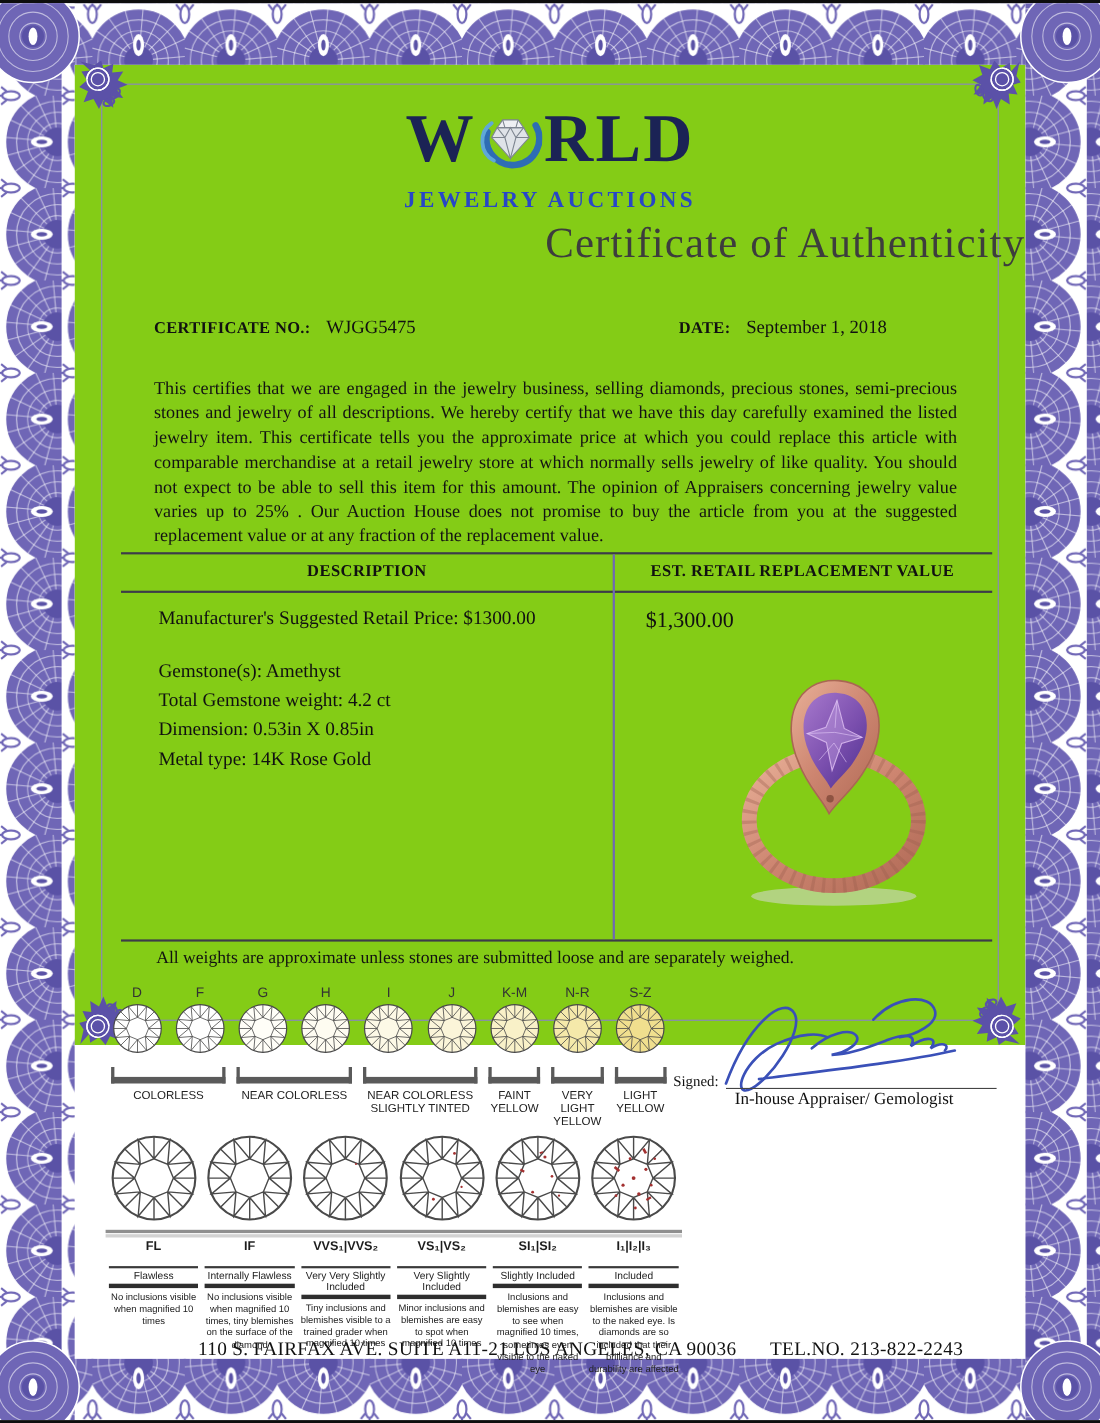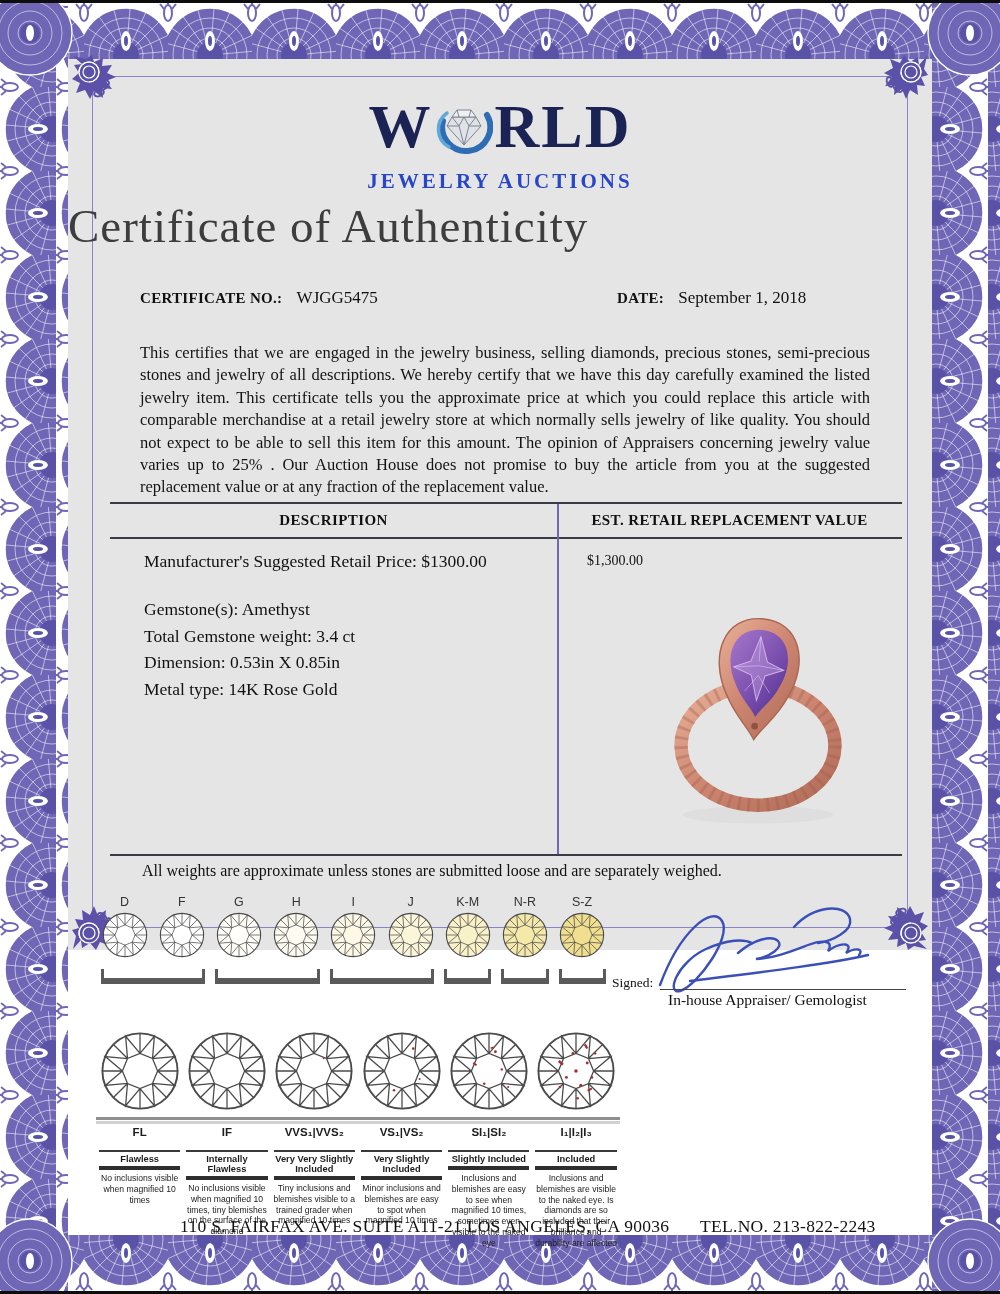--- a/index.html
+++ b/index.html
@@ -6,35 +6,35 @@
   body{width:1000px;height:1294px;position:relative;overflow:hidden;background:#ffffff;
        font-family:"Liberation Serif",serif;color:#111;}
   .hairline{position:absolute;left:0;width:1000px;height:3px;background:#0d0d0d;}
   .hl-top{top:0;} .hl-bot{bottom:0;}
   .lace{position:absolute;line-height:0;}
   .lace-top{left:0;top:3px;}
   .lace-bottom{left:0;bottom:3px;}
   .lace-left{left:0;top:3px;}
   .lace-right{right:0;top:3px;}
   .corner-medallion{position:absolute;line-height:0;}
-  .paper{position:absolute;left:68px;top:59px;width:864px;height:891px;background:#e5e5e5;}
+  .paper{position:absolute;left:68px;top:59px;width:864px;height:891px;background:#84cc16;}
   .inner-border{position:absolute;left:24px;top:17px;right:24px;bottom:22px;
                 border:1px solid #8a83c6;pointer-events:none;}
   .splat{position:absolute;width:46px;height:46px;line-height:0;}
 
   
   .logo{position:absolute;top:38px;left:0;width:864px;text-align:center;}
   .logo-word{font-family:"Liberation Serif",serif;font-weight:bold;font-size:62px;
              letter-spacing:2px;color:#1b2355;line-height:58px;white-space:nowrap;}
   .logo-o{display:inline-block;vertical-align:-12px;margin:0 2px;}
   .logo-sub{font-family:"Liberation Serif",serif;font-weight:bold;font-size:21px;
             letter-spacing:3px;color:#2746c8;margin-top:2px;text-align:center;}
 
-  .title{position:absolute;top:140px;left:0;width:864px;text-align:left;
-         font-size:47px;color:#3d3d3d;letter-spacing:1px;}
+  .title{position:absolute;top:140px;left:0;width:864px;text-align:right;
+         font-size:39px;color:#3d3d3d;letter-spacing:1px;}
 
   .meta{position:absolute;top:229px;left:0;width:864px;font-size:17px;}
   .meta .lbl{font-weight:bold;font-size:15px;letter-spacing:.3px;}
   .meta-no{position:absolute;left:72px;top:0;}
   .meta-date{position:absolute;left:549px;top:0;}
   .meta .val{margin-left:10px;}
 
   .para{position:absolute;top:283px;left:72px;width:730px;font-size:16.5px;
         line-height:22.4px;text-align:justify;color:#131313;}
 
@@ -43,21 +43,21 @@
           border-top:2px solid #3c3c49;border-bottom:2px solid #3c3c49;}
   .itable .headline{position:absolute;top:33px;left:0;right:0;border-top:2px solid #3c3c49;}
   .itable .vdiv{position:absolute;left:447px;top:0;bottom:0;border-left:2px solid #6f68b5;}
   .th{position:absolute;top:8px;font-weight:bold;font-size:15px;letter-spacing:.4px;text-align:center;}
   .th-desc{left:0;width:447px;}
   .th-val{left:447px;width:345px;}
   .cell-desc{position:absolute;left:34px;top:47px;width:400px;font-size:17.5px;}
   .sku{margin-bottom:24px;}
   .msrp{margin-bottom:24px;}
   .detail-line{line-height:26.5px;}
-  .cell-val{position:absolute;left:477px;top:49px;font-size:14px;}
+  .cell-val{position:absolute;left:477px;top:49px;font-size:20px;}
   .ring{position:absolute;left:523px;top:80px;line-height:0;}
 
   .weights{position:absolute;top:803px;left:74px;font-size:16px;}
 
   
   .cchart{position:absolute;left:28px;top:836px;width:515px;
           font-family:"Liberation Sans",sans-serif;}
   .crow{display:flex;}
   .ccol{width:57.2px;text-align:center;}
   .cletter{font-size:12.5px;color:#333;height:17px;}
@@ -80,21 +80,21 @@
   
   .clchart{position:absolute;left:28px;top:972px;width:524px;
            font-family:"Liberation Sans",sans-serif;}
   .clstones{display:flex;}
   .clcol{width:87.3px;text-align:center;}
   .clstone{width:80px;height:80px;margin:0 auto;}
   .clbase{height:3px;background:#8f8f8f;box-shadow:0 4px 0 #d2d2d2;margin-top:2px;}
   .cltexts{display:flex;margin-top:6px;}
   .clgrade{font-weight:bold;font-size:11.5px;color:#1c1c1c;
            border-bottom:2px solid #3a3a3a;padding-bottom:12px;margin:0 3px;}
-  .clname{font-weight:bold;font-size:9.3px;color:#1c1c1c;padding:2px 0;
+  .clname{font-weight:normal;font-size:9.3px;color:#1c1c1c;padding:2px 0;
           border-bottom:4px solid #2e2e2e;margin:0 3px;}
   .cldesc{font-size:8.6px;line-height:10.8px;color:#222;padding:3px 2px 0 2px;}
 
   
   .footer{position:absolute;left:24px;top:1155px;width:816px;font-size:17.5px;}
   .addr{position:absolute;left:88px;top:2px;letter-spacing:.3px;}
   .tel{position:absolute;left:608px;top:2px;letter-spacing:.3px;}
 </style>
 </head>
 <body>
@@ -345,21 +345,21 @@
   <div class="para">This certifies that we are engaged in the jewelry business, selling diamonds, precious stones, semi-precious stones and jewelry of all descriptions.  We hereby certify that we have this day carefully examined the listed jewelry item.  This certificate tells you the approximate price at which you could replace this article with comparable merchandise at a retail jewelry store at which normally sells jewelry of like quality.  You should not expect to be able to sell this item for this amount.  The opinion of Appraisers concerning jewelry value varies up to 25% .   Our Auction House does not promise to buy the article from you at the suggested replacement value or at any fraction of the replacement value.</div>
 
   <div class="itable">
     <div class="headline"></div>
     <div class="vdiv"></div>
     <div class="th th-val">EST. RETAIL REPLACEMENT VALUE</div>
     <div class="th th-desc">DESCRIPTION</div>
     <div class="cell-desc">
       <div class="msrp">Manufacturer's Suggested Retail Price: $1300.00</div>
       <div class="detail-line">Gemstone(s): Amethyst</div>
-      <div class="detail-line">Total Gemstone weight: 3.4 ct</div>
+      <div class="detail-line">Total Gemstone weight: 4.2 ct</div>
       <div class="detail-line">Dimension: 0.53in X 0.85in</div>
       <div class="detail-line">Metal type: 14K Rose Gold</div>
     </div>
     <div class="cell-val">$1,300.00</div>
     <div class="ring">
       <svg width="250" height="250" viewBox="0 0 260 260">
         <defs>
           <linearGradient id="roseG" x1="0" y1="0" x2="1" y2="1">
             <stop offset="0" stop-color="#e8b098"></stop>
               <stop offset=".5" stop-color="#cd8570"></stop>
@@ -450,20 +450,28 @@
             </g>
           </svg></div>
     </div>
     <div class="brackets">
       <div class="bracket b2"></div>
       <div class="bracket b2"></div>
       <div class="bracket b2"></div>
       <div class="bracket b1"></div>
       <div class="bracket b1"></div>
       <div class="bracket b1"></div>
+    </div>
+    <div class="glabels">
+      <div class="glabel" style="width:114.4px">COLORLESS</div>
+      <div class="glabel" style="width:114.4px">NEAR COLORLESS</div>
+      <div class="glabel" style="width:114.4px">NEAR COLORLESS SLIGHTLY TINTED</div>
+      <div class="glabel" style="width:57.2px">FAINT YELLOW</div>
+      <div class="glabel" style="width:57.2px">VERY LIGHT YELLOW</div>
+      <div class="glabel" style="width:57.2px">LIGHT YELLOW</div>
     </div>
   </div>
 
   <div class="sig-block">
     <div class="sig-scrawl">
       <svg width="250" height="100" viewBox="0 0 250 100">
         <g fill="none" stroke="#3a50b8" stroke-width="2.4" stroke-linecap="round">
           <path d="M26,88 C46,34 78,8 88,24 C98,40 64,88 46,94 C32,98 42,66 72,52 C94,42 110,42 118,46"></path>
           <path d="M104,56 C120,42 138,38 144,44 C150,50 136,60 122,62 C138,62 158,54 174,48 C190,42 200,44 194,54 C208,44 220,46 212,56 C222,50 230,52 225,58"></path>
           <path d="M56,84 C120,76 190,68 234,58"></path>

